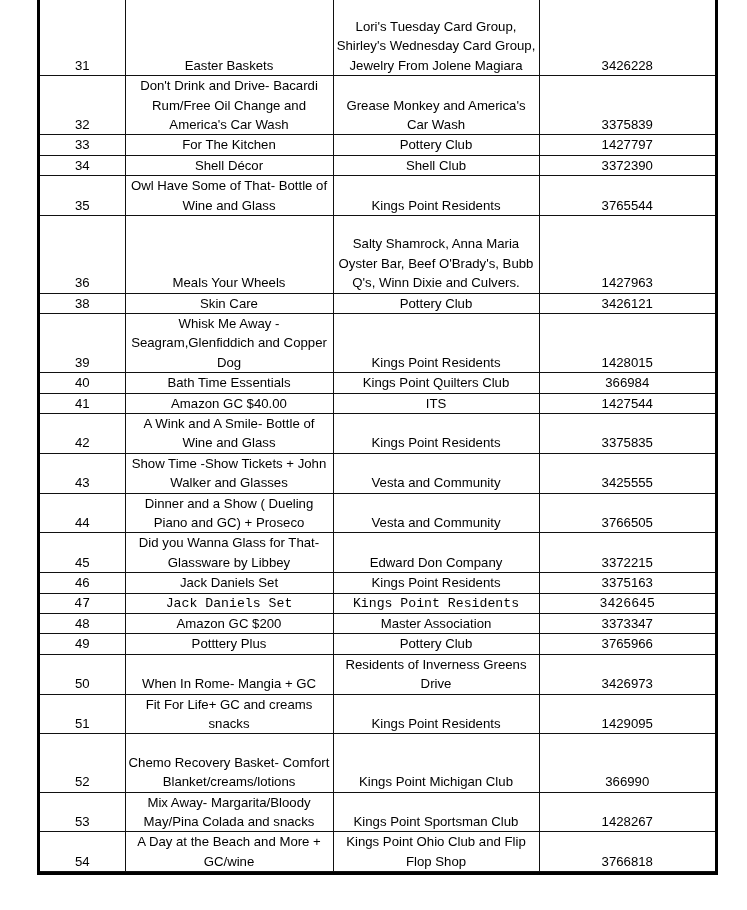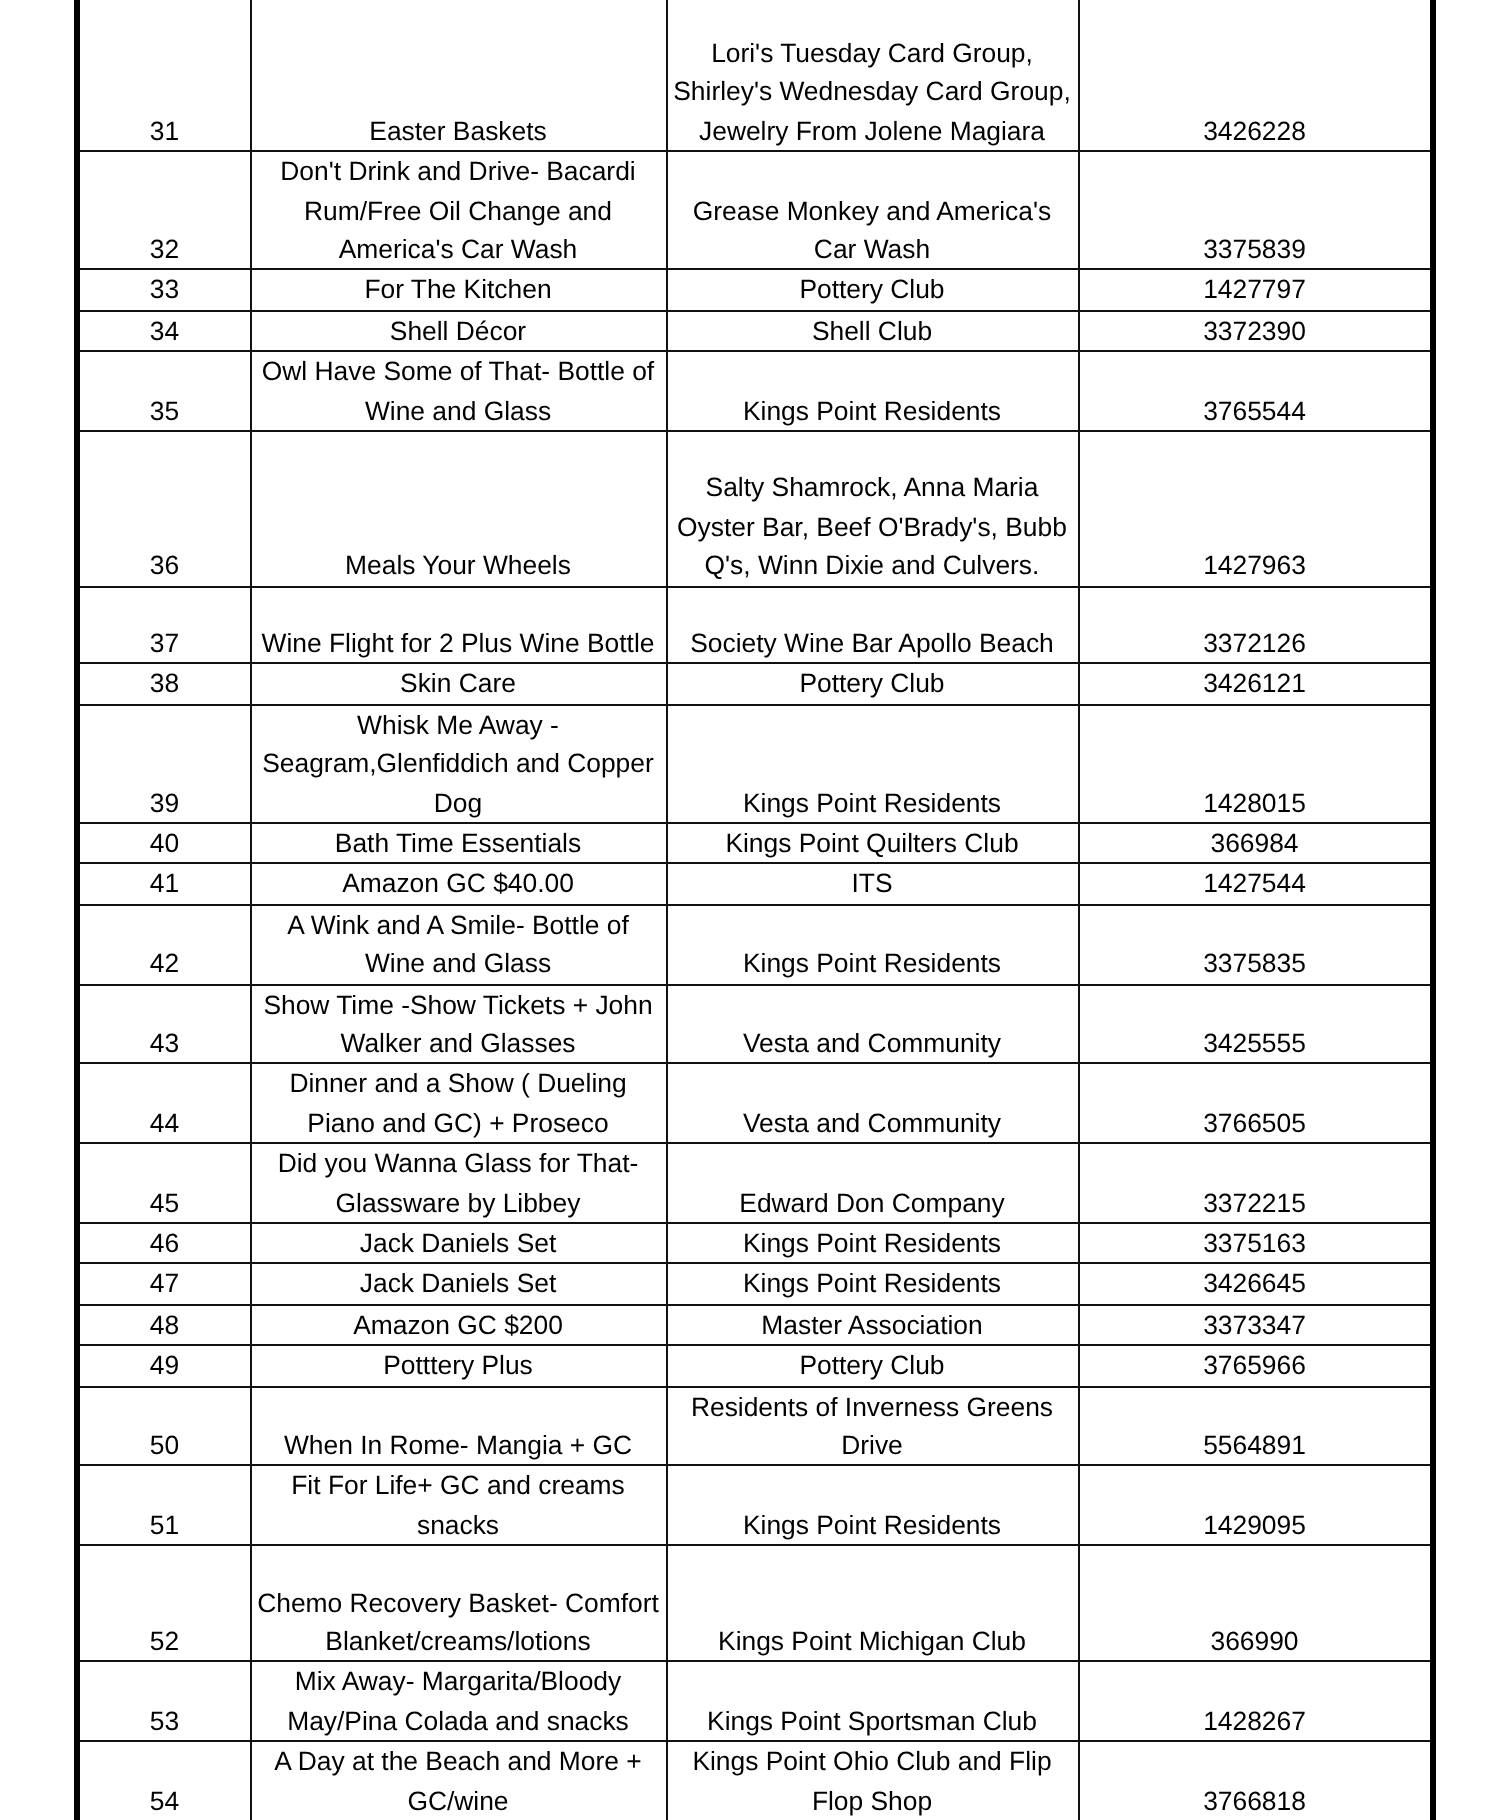--- a/index.html
+++ b/index.html
@@ -123,30 +123,20 @@
           <td class="line-block">
             <span>Meals Your Wheels</span>
           </td>
           <td class="line-block">
             <span>Salty Shamrock, Anna Maria</span>
             <span>Oyster Bar, Beef O'Brady's, Bubb</span>
             <span>Q's, Winn Dixie and Culvers.</span>
           </td>
           <td>1427963</td>
         </tr>
-        <tr style="height: 38.8px;">
-          <td>37</td>
-          <td class="line-block">
-            <span>Wine Flight for 2 Plus Wine Bottle</span>
-          </td>
-          <td class="line-block">
-            <span>Society Wine Bar Apollo Beach</span>
-          </td>
-          <td>3372126</td>
-        </tr>
         <tr style="height: 19.4px;">
           <td>38</td>
           <td class="line-block">
             <span>Skin Care</span>
           </td>
           <td class="line-block">
             <span>Pottery Club</span>
           </td>
           <td>3426121</td>
         </tr>
@@ -229,21 +219,21 @@
         <tr style="height: 19.4px;">
           <td>46</td>
           <td class="line-block">
             <span>Jack Daniels Set</span>
           </td>
           <td class="line-block">
             <span>Kings Point Residents</span>
           </td>
           <td>3375163</td>
         </tr>
-        <tr style="height: 19.4px;">
+        <tr style="height: 19.4px; font-family: Liberation Mono, monospace;">
           <td>47</td>
           <td class="line-block">
             <span>Jack Daniels Set</span>
           </td>
           <td class="line-block">
             <span>Kings Point Residents</span>
           </td>
           <td>3426645</td>
         </tr>
         <tr style="height: 19.4px; margin-left: 10px;">
@@ -268,21 +258,21 @@
         </tr>
         <tr style="height: 38.8px;">
           <td>50</td>
           <td class="line-block">
             <span>When In Rome- Mangia + GC</span>
           </td>
           <td class="line-block">
             <span>Residents of Inverness Greens</span>
             <span>Drive</span>
           </td>
-          <td>5564891</td>
+          <td>3426973</td>
         </tr>
         <tr style="height: 38.8px;">
           <td>51</td>
           <td class="line-block">
             <span>Fit For Life+ GC and creams</span>
             <span>snacks</span>
           </td>
           <td class="line-block">
             <span>Kings Point Residents</span>
           </td>

